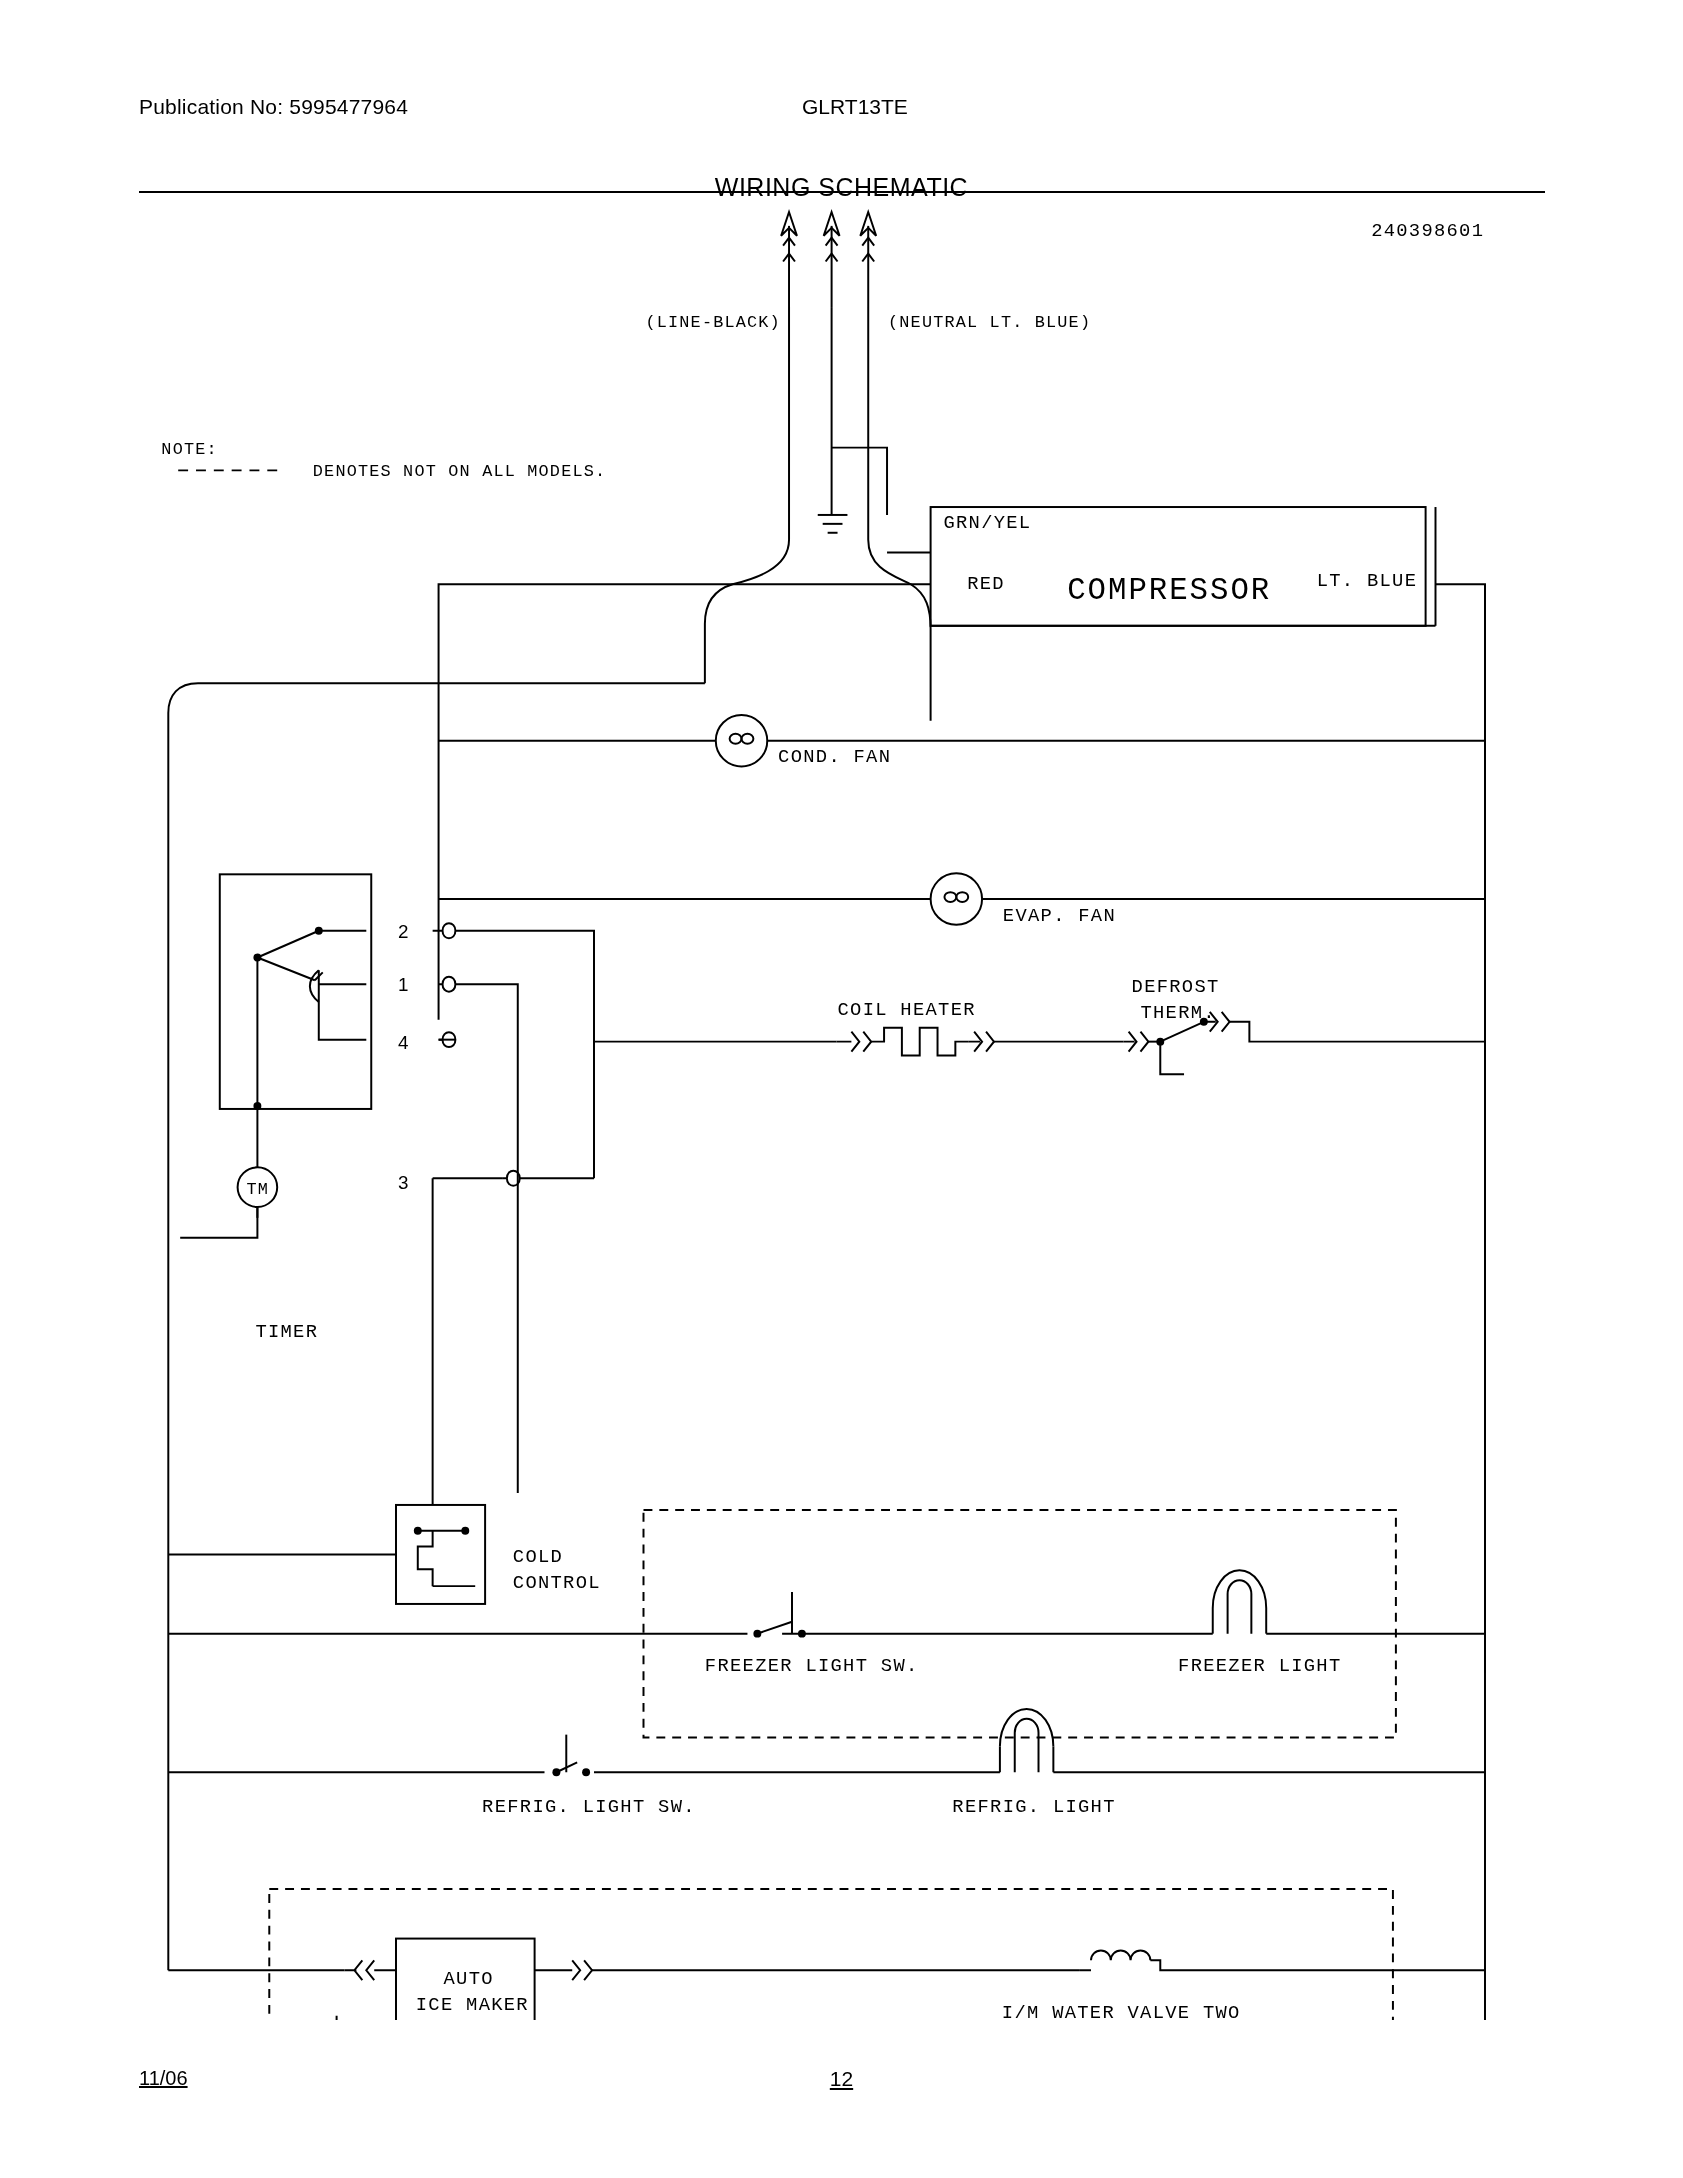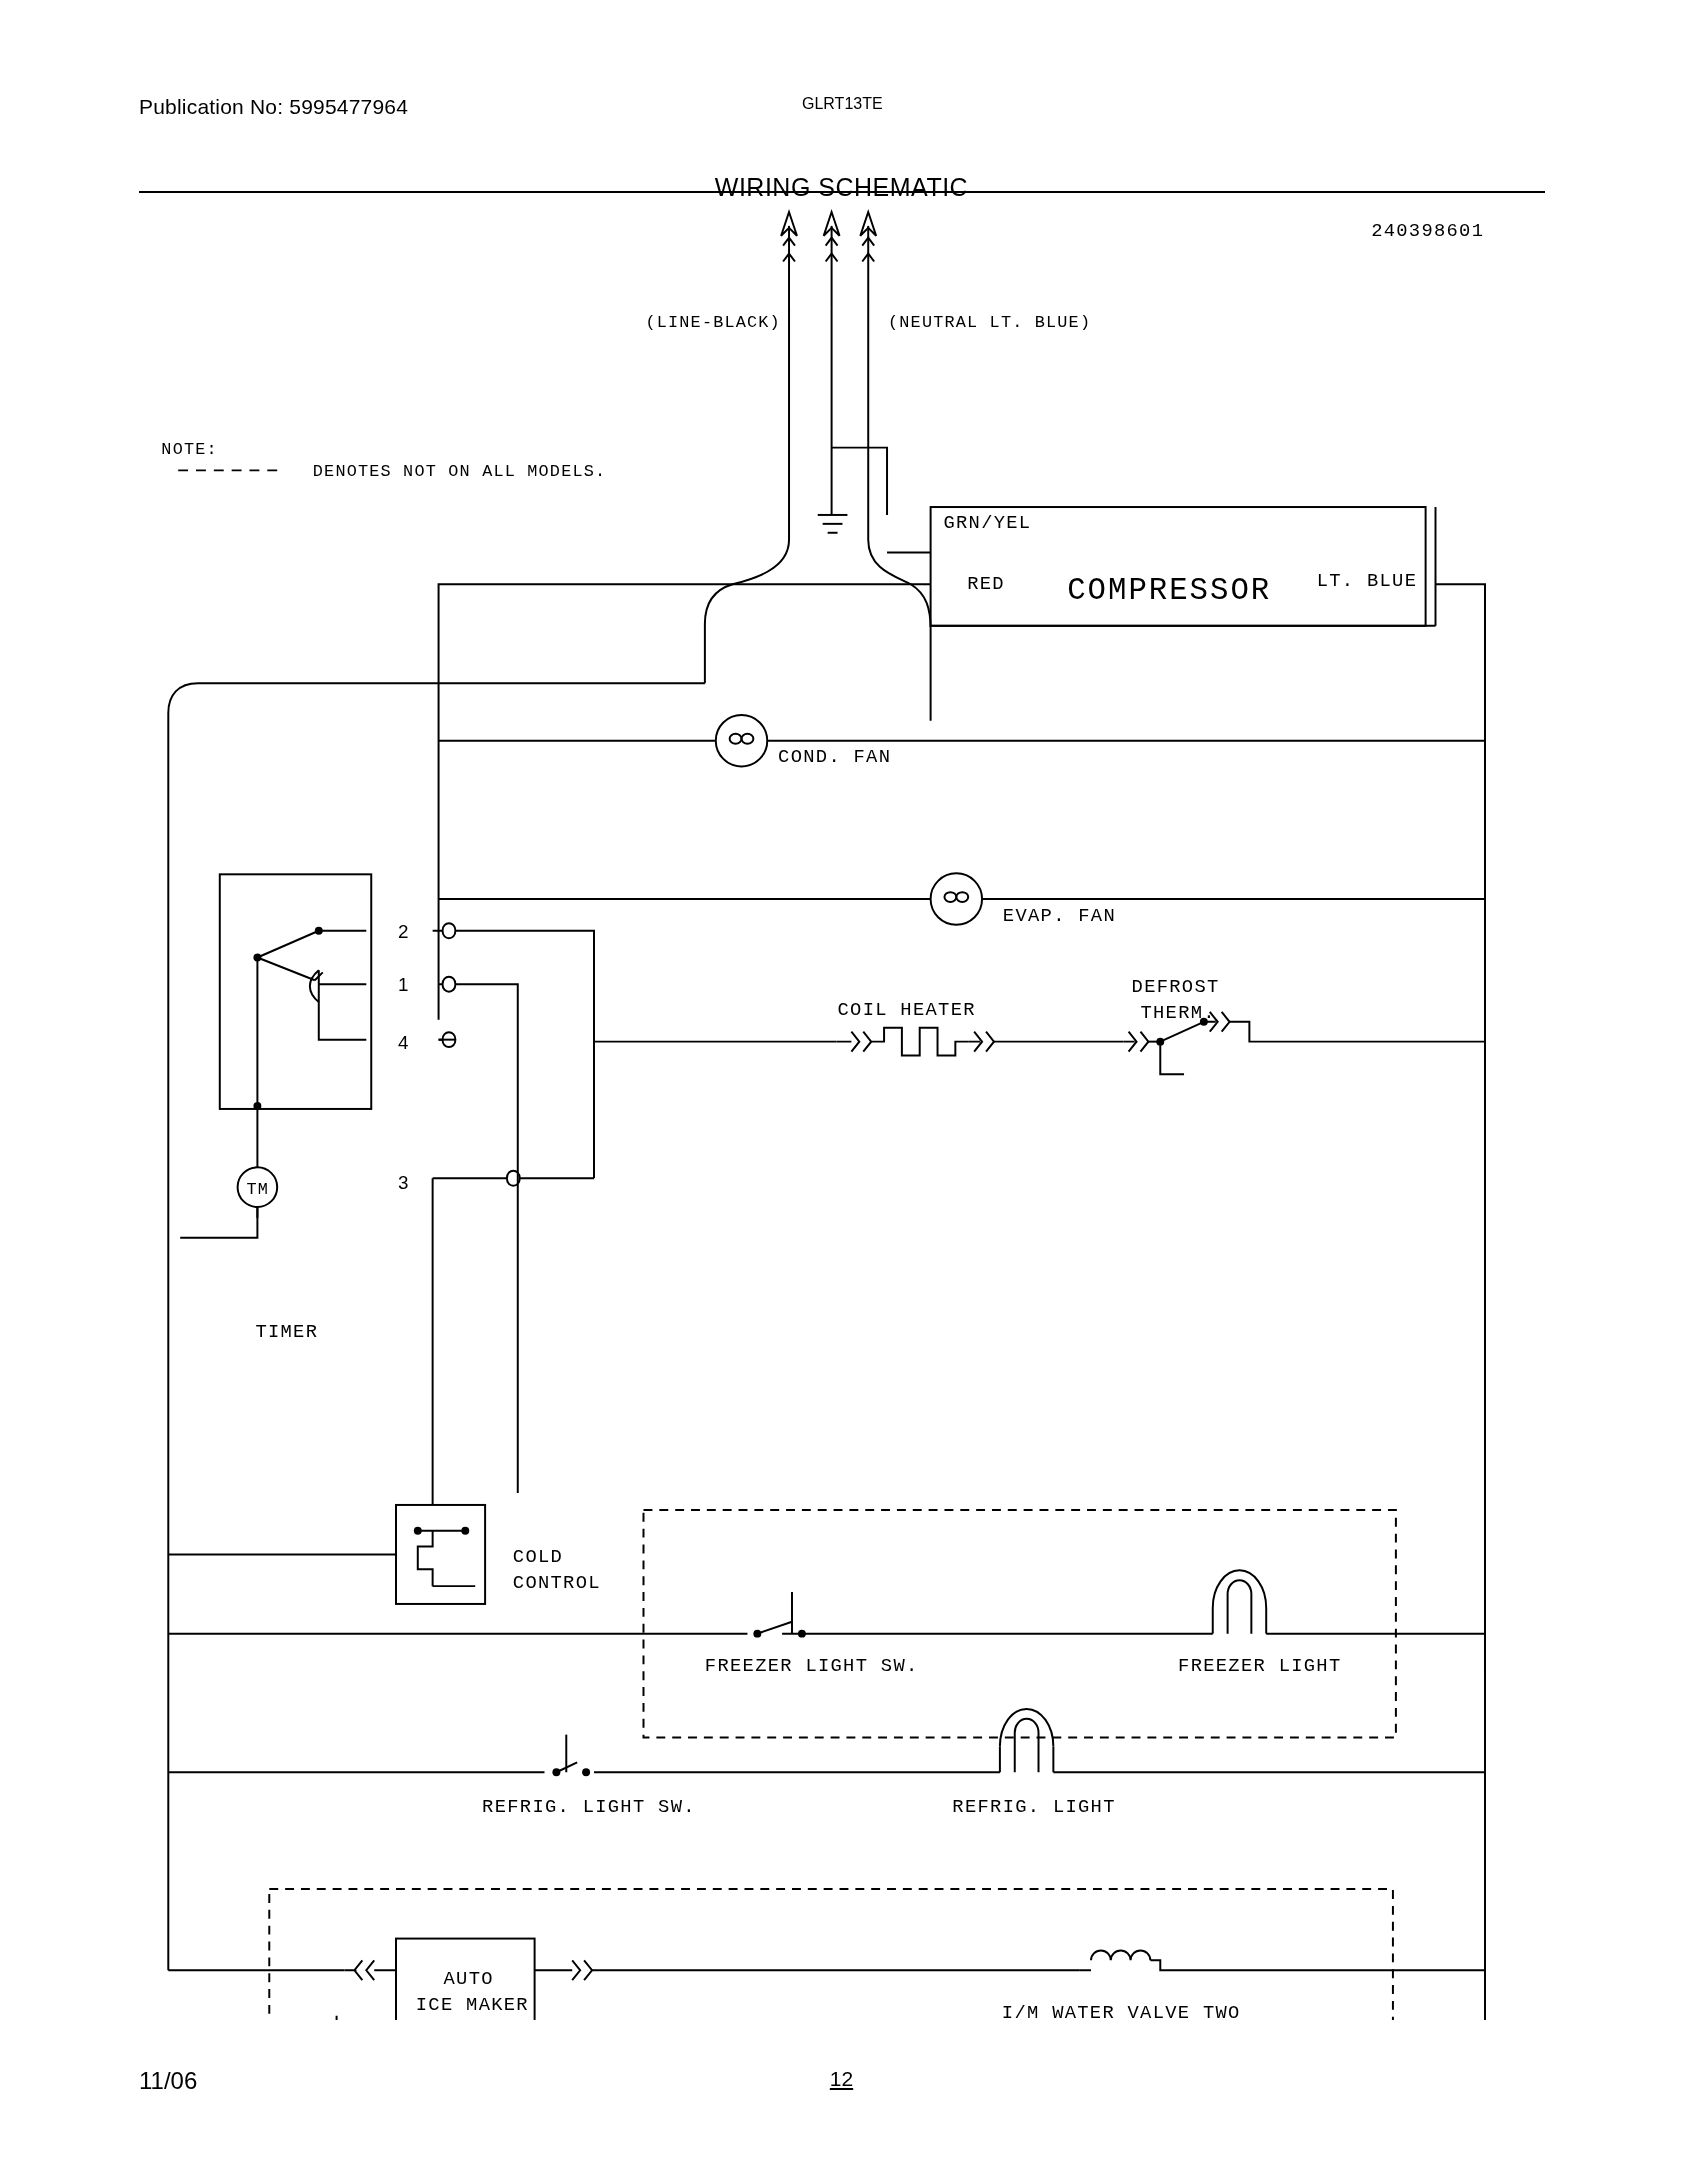--- a/index.html
+++ b/index.html
@@ -25,21 +25,21 @@
     position: absolute;
     left: 139px;
     top: 95px;
     font-size: 21px;
     letter-spacing: 0.2px;
   }
   .hdr-model {
     position: absolute;
     left: 802px;
     top: 95px;
-    font-size: 16px;
+    font-size: 21px;
   }
   .hdr-title {
     position: absolute;
     left: 0;
     top: 153px;
     width: 1683px;
     text-align: center;
     font-size: 25px;
     letter-spacing: 0.5px;
     margin-top: 20px;
@@ -49,21 +49,22 @@
     left: 139px;
     top: 191px;
     width: 1406px;
     height: 2px;
     background: #000;
   }
   .footer-left {
     position: absolute;
     left: 139px;
     top: 2067px;
-    font-size: 24px;
+    font-size: 20px;
+    text-decoration: underline;
   }
   .footer-center {
     position: absolute;
     left: 0;
     top: 2067px;
     width: 1683px;
     text-align: center;
     font-size: 21px;
     text-decoration: underline;
   }

